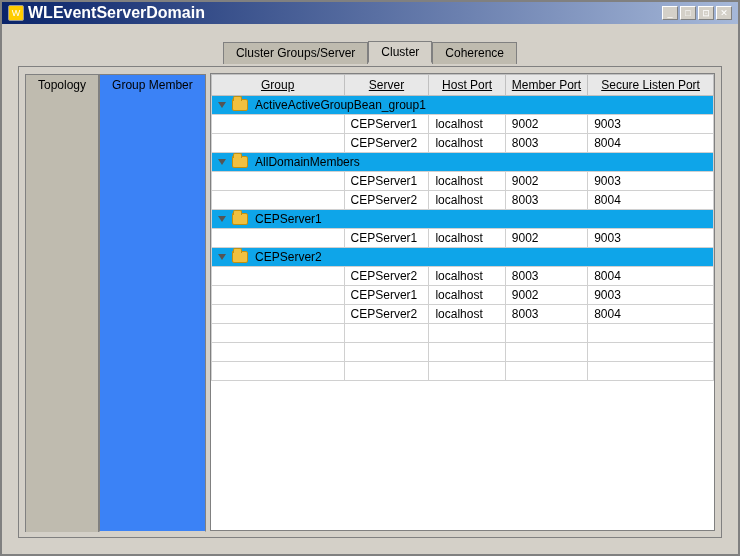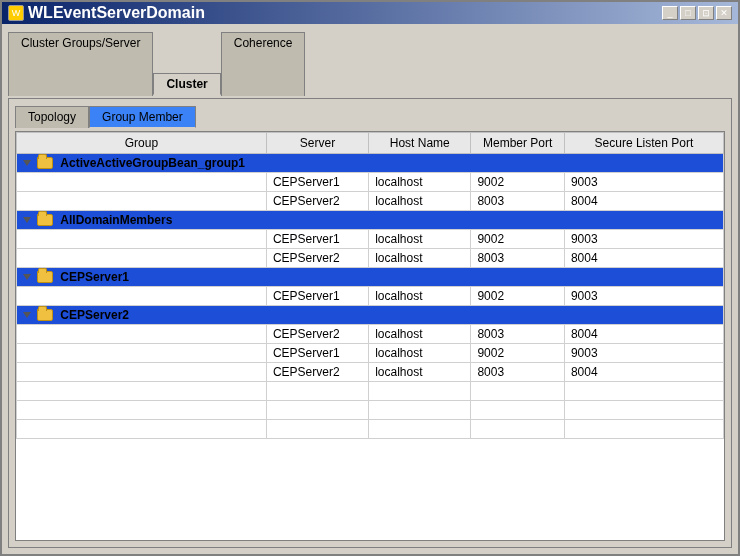--- a/index.html
+++ b/index.html
@@ -61,58 +61,58 @@
       border-top-color: #fff;
       border-left-color: #fff;
       display: flex;
       align-items: center;
       justify-content: center;
       font-size: 9px;
       cursor: pointer;
     }
     .content-area {
       flex: 1;
-      padding: 6px;
+      padding: 16px;
       display: flex;
       flex-direction: column;
       gap: 4px;
       overflow: hidden;
+      align-items: center;
     }
     .tab-bar-outer {
       display: flex;
       gap: 0;
       flex-shrink: 0;
     }
     .outer-tab {
       padding: 3px 12px;
       border: 1px solid #808080;
       background: #d4d0c8;
       cursor: pointer;
       font-size: 12px;
       border-bottom: none;
       position: relative;
       top: 1px;
     }
     .outer-tab.active {
       background: #d4d0c8;
       border-bottom: 1px solid #d4d0c8;
-      font-weight: bold;
+      font-weight: normal;
       z-index: 2;
-      margin-top: 42px;
     }
     .outer-tab:not(.active) {
       background: #bfbbaf;
       top: 2px;
     }
     .tab-panel {
       border: 1px solid #808080;
       background: #d4d0c8;
       flex: 1;
       display: flex;
-      flex-direction: column;
+      flex-direction: row;
       overflow: hidden;
       padding: 6px;
       gap: 4px;
     }
     .tab-bar-inner {
       display: flex;
       gap: 0;
       flex-shrink: 0;
     }
     .inner-tab {
@@ -143,29 +143,30 @@
       border-collapse: collapse;
       font-size: 12px;
     }
     thead th {
       background: #e8e8e8;
       border: 1px solid #c0c0c0;
       padding: 3px 6px;
       text-align: center;
       font-weight: normal;
       white-space: nowrap;
+      text-decoration: underline;
     }
     tbody td {
       border: 1px solid #d0d0d0;
       padding: 2px 6px;
       white-space: nowrap;
     }
     .group-row td {
-      background: #1d4ed8;
-      font-weight: bold;
+      background: #0ea5e9;
+      font-weight: normal;
     }
     .group-label {
       display: flex;
       align-items: center;
       gap: 4px;
     }
     .folder-icon {
       width: 16px;
       height: 12px;
       background: #f0c040;
@@ -242,21 +243,21 @@
         <div class="inner-tab active">Group Member</div>
       </div>
 
       <div class="inner-panel">
         <div class="scroll-container">
           <table>
             <thead>
               <tr>
                 <th class="col-group">Group</th>
                 <th class="col-server">Server</th>
-                <th class="col-host">Host Name</th>
+                <th class="col-host">Host Port</th>
                 <th class="col-listen">Member Port</th>
                 <th class="col-secure">Secure Listen Port</th>
               </tr>
             </thead>
             <tbody id="table-body">
             <tr class="group-row">
                   <td colspan="5">
                     <span class="group-label">
                       <span class="triangle down"></span>
                       <span class="folder-icon"></span>

